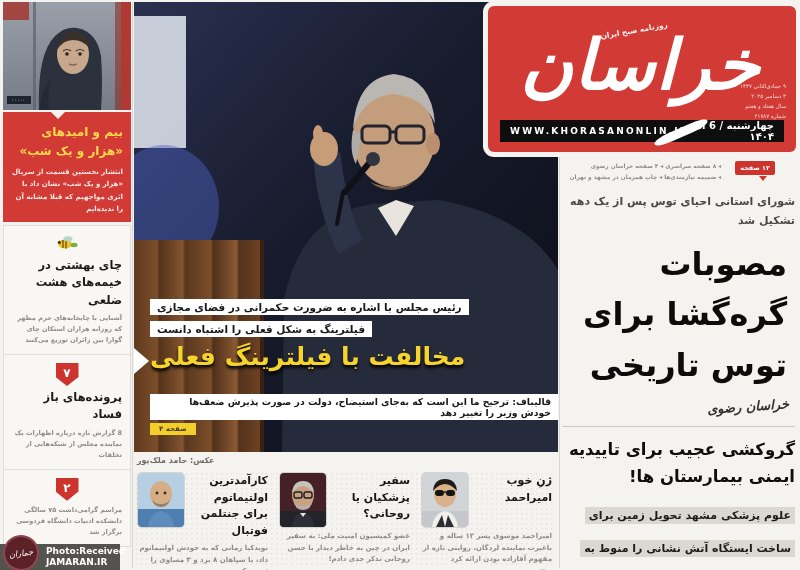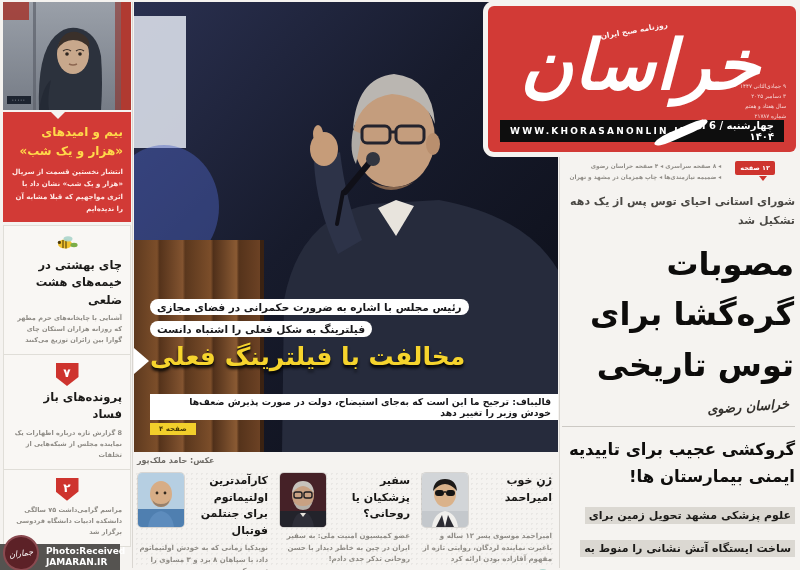--- a/index.html
+++ b/index.html
@@ -26,21 +26,21 @@
   .shield{display:inline-flex;align-items:center;justify-content:center;width:23px;height:23px;
           background:#ce342e;color:#fff;font-weight:bold;font-size:12px;
           clip-path:polygon(0 0,100% 0,100% 60%,50% 100%,0 60%);padding-bottom:3px;}
   .lcard h4{margin:0;font-size:11.5px;line-height:1.5;color:#1b1a18;font-weight:bold;}
   .lcard p{margin:4px 0 0;font-size:6.5px;line-height:1.7;color:#8f8c86;font-weight:bold;}
 
   
   .mainphoto{position:absolute;left:134px;top:2px;width:424px;height:450px;overflow:hidden;background:#10131d;z-index:1;}
   .cap-k{position:absolute;left:16px;top:294px;text-align:left;direction:rtl;}
   .cap-k .capline{display:inline-block;background:#fff;color:#17171a;font-weight:bold;
-                  font-size:10.5px;padding:2px 7px;margin-bottom:3px;border-radius:8px;}
+                  font-size:10.5px;padding:2px 7px;margin-bottom:3px;}
   .wedge{position:absolute;left:0;top:346px;width:0;height:0;border-top:13px solid transparent;
          border-bottom:13px solid transparent;border-left:15px solid #fff;}
   .cap-head{position:absolute;left:16px;top:340px;margin:0;font-size:25px;font-weight:bold;color:#f6d42d;
             text-shadow:0 3px 3px rgba(5,5,5,.95),0 1px 0 #1a1a1a;white-space:nowrap;}
   .cap-deck{position:absolute;left:16px;top:392px;direction:rtl;text-decoration:underline;}
   .cap-deck span{display:inline-block;background:#fff;color:#17171a;font-weight:bold;font-size:9.3px;padding:2px 7px;}
   .cap-tag{position:absolute;left:16px;top:421px;background:#f2cf2b;color:#4a3a05;font-size:7px;
            font-weight:bold;padding:2px 9px;border-radius:0;}
   .credit{position:absolute;left:137px;top:456px;font-size:8px;font-weight:bold;color:#6e6b66;z-index:3;}
 
@@ -72,21 +72,21 @@
   .infostrip{position:absolute;left:560px;top:161px;width:215px;display:flex;gap:14px;
              align-items:flex-start;direction:rtl;z-index:3;}
   .is-badge{background:#ce342e;color:#fff;font-size:6.5px;font-weight:bold;padding:3px 5px;border-radius:2px;position:relative;}
   .is-badge::after{content:"";position:absolute;right:8px;bottom:-6px;border-left:4px solid transparent;
                    border-right:4px solid transparent;border-top:5px solid #ce342e;}
   .is-rows div{font-size:5.8px;color:#8f8c86;line-height:1.9;font-weight:bold;}
 
   
   .rightcol{position:absolute;left:562px;top:192px;width:233px;z-index:3;}
   .kicker{margin:0;font-size:11px;font-weight:bold;color:#4a4844;line-height:1.75;text-align:right;}
-  .bigheadline{margin:8px 1px 0;font-size:32px;line-height:1.58;color:#0d0c0b;text-align:right;font-weight:bold;}
+  .bigheadline{margin:8px 8px 0;font-size:32px;line-height:1.58;color:#0d0c0b;text-align:right;font-weight:bold;}
   .sig{margin-top:9px;margin-right:6px;font-style:italic;font-weight:bold;font-size:13px;color:#33302c;
        transform:rotate(-4deg);width:max-content;}
   .divider{border:none;border-top:1px solid #ccc9c4;margin:12px 0 10px;}
   .hosp h3{margin:0;font-size:16.5px;line-height:1.6;color:#0f0e0d;text-align:right;font-weight:bold;}
   .hl{margin:8px 0 0;text-align:right;line-height:2.05;}
   .hl span{background:#dbd8d2;font-size:11px;font-weight:bold;padding:2px 4px;color:#1c1b19;
            -webkit-box-decoration-break:clone;box-decoration-break:clone;}
 
   
   .watermark{position:absolute;left:0;top:544px;width:120px;height:26px;background:rgba(72,70,68,.93);

